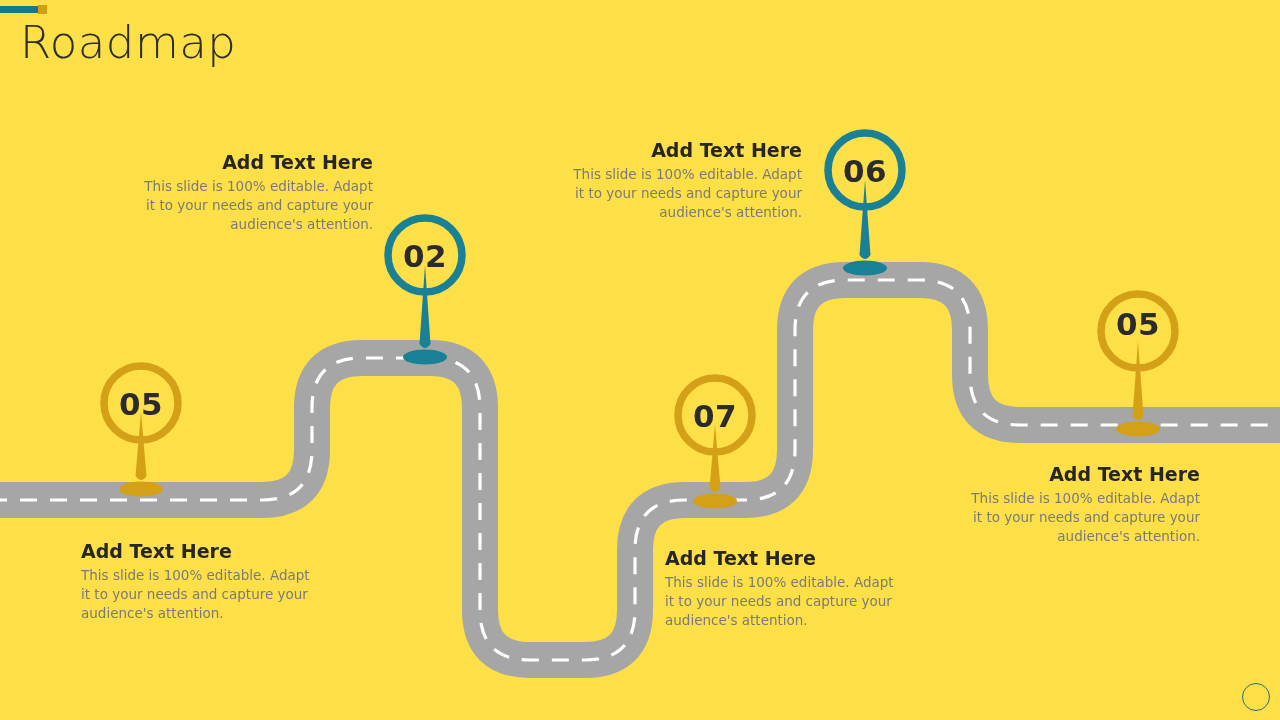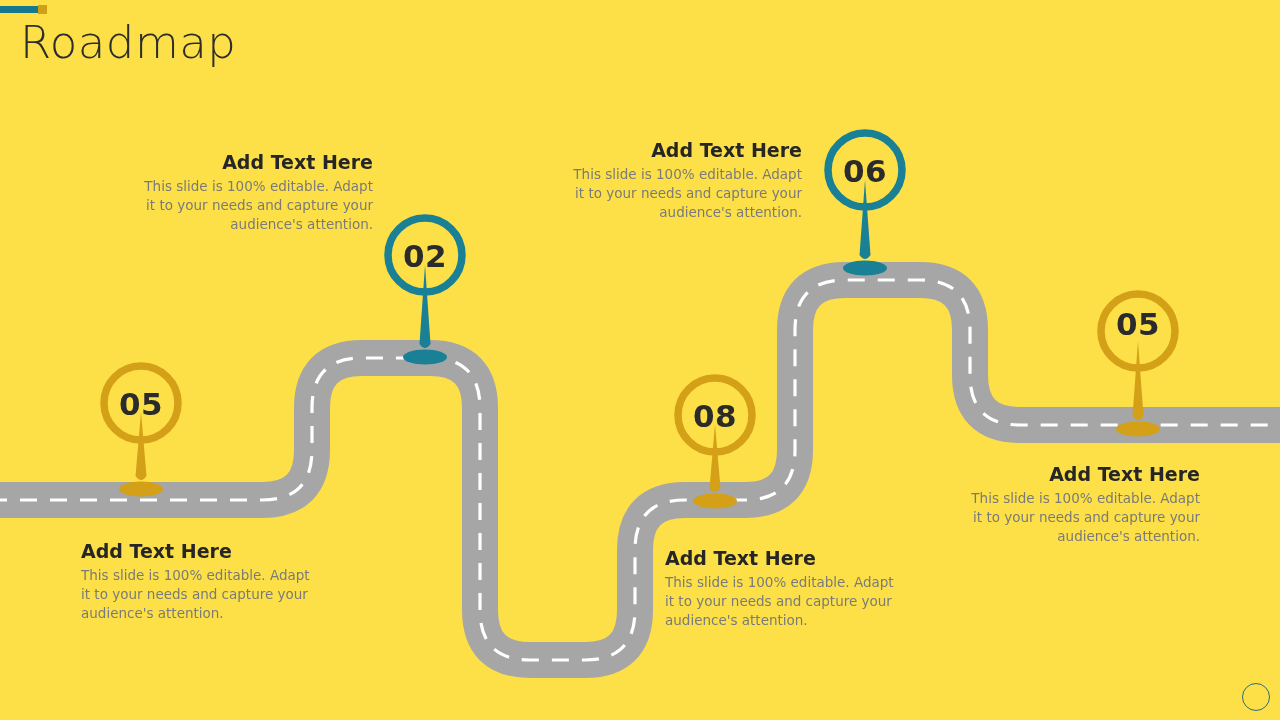--- a/index.html
+++ b/index.html
@@ -186,21 +186,21 @@
     </svg>
     <div class="pin-num" style="top:28px; width:90px;">02</div>
   </div>
 
   <div class="pin" style="left:670px; top:370px; width:90px; height:145px;">
     <svg width="90" height="145" viewBox="0 0 90 145">
       <ellipse cx="45" cy="131" rx="22" ry="7.5" fill="#d4a017"></ellipse>
       <path d="M45 54 L50.5 118 Q45 126 39.5 118 Z" fill="#d4a017"></path>
       <circle cx="45" cy="45" r="37" fill="none" stroke="#d4a017" stroke-width="7.5"></circle>
     </svg>
-    <div class="pin-num" style="top:28px; width:90px;">08</div>
+    <div class="pin-num" style="top:28px; width:90px;">07</div>
   </div>
 
   <div class="pin" style="left:820px; top:125px; width:90px; height:152px;">
     <svg width="90" height="152" viewBox="0 0 90 152">
       <ellipse cx="45" cy="143" rx="22" ry="7.5" fill="#1a8096"></ellipse>
       <path d="M45 55 L50.5 130 Q45 138 39.5 130 Z" fill="#1a8096"></path>
       <circle cx="45" cy="45" r="37" fill="none" stroke="#1a8096" stroke-width="7.5"></circle>
     </svg>
     <div class="pin-num" style="top:28px; width:90px;">06</div>
   </div>

